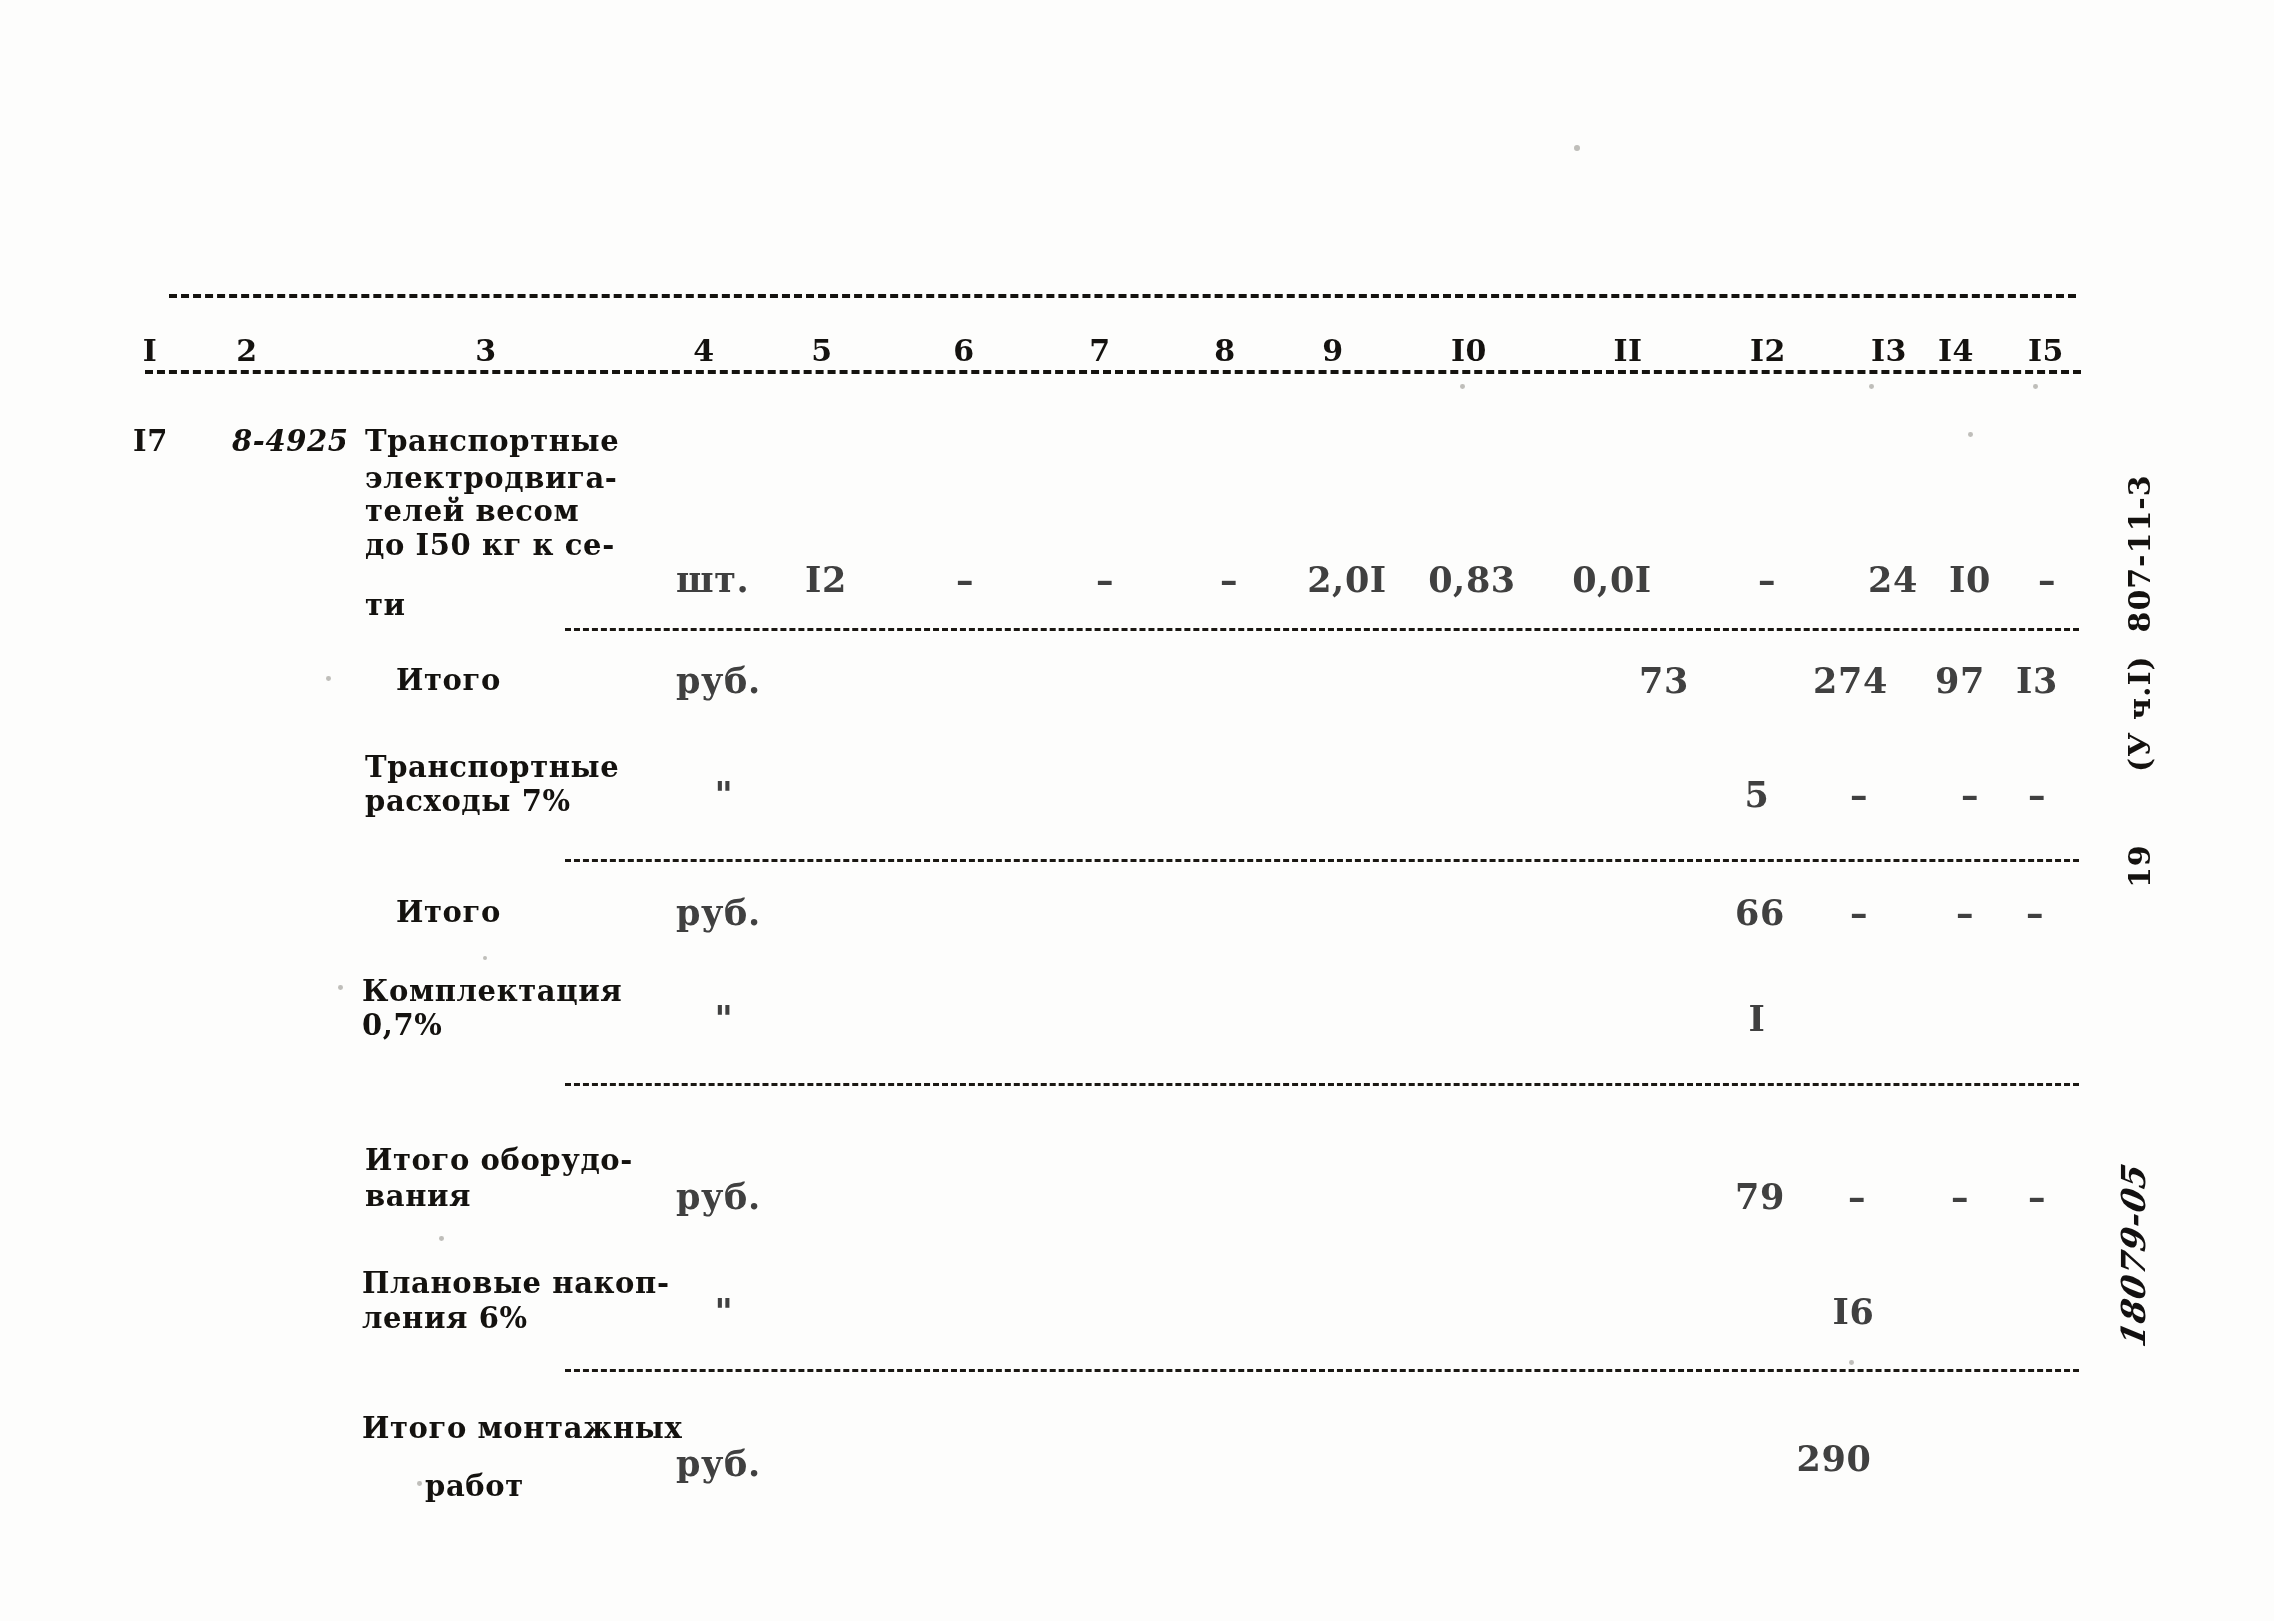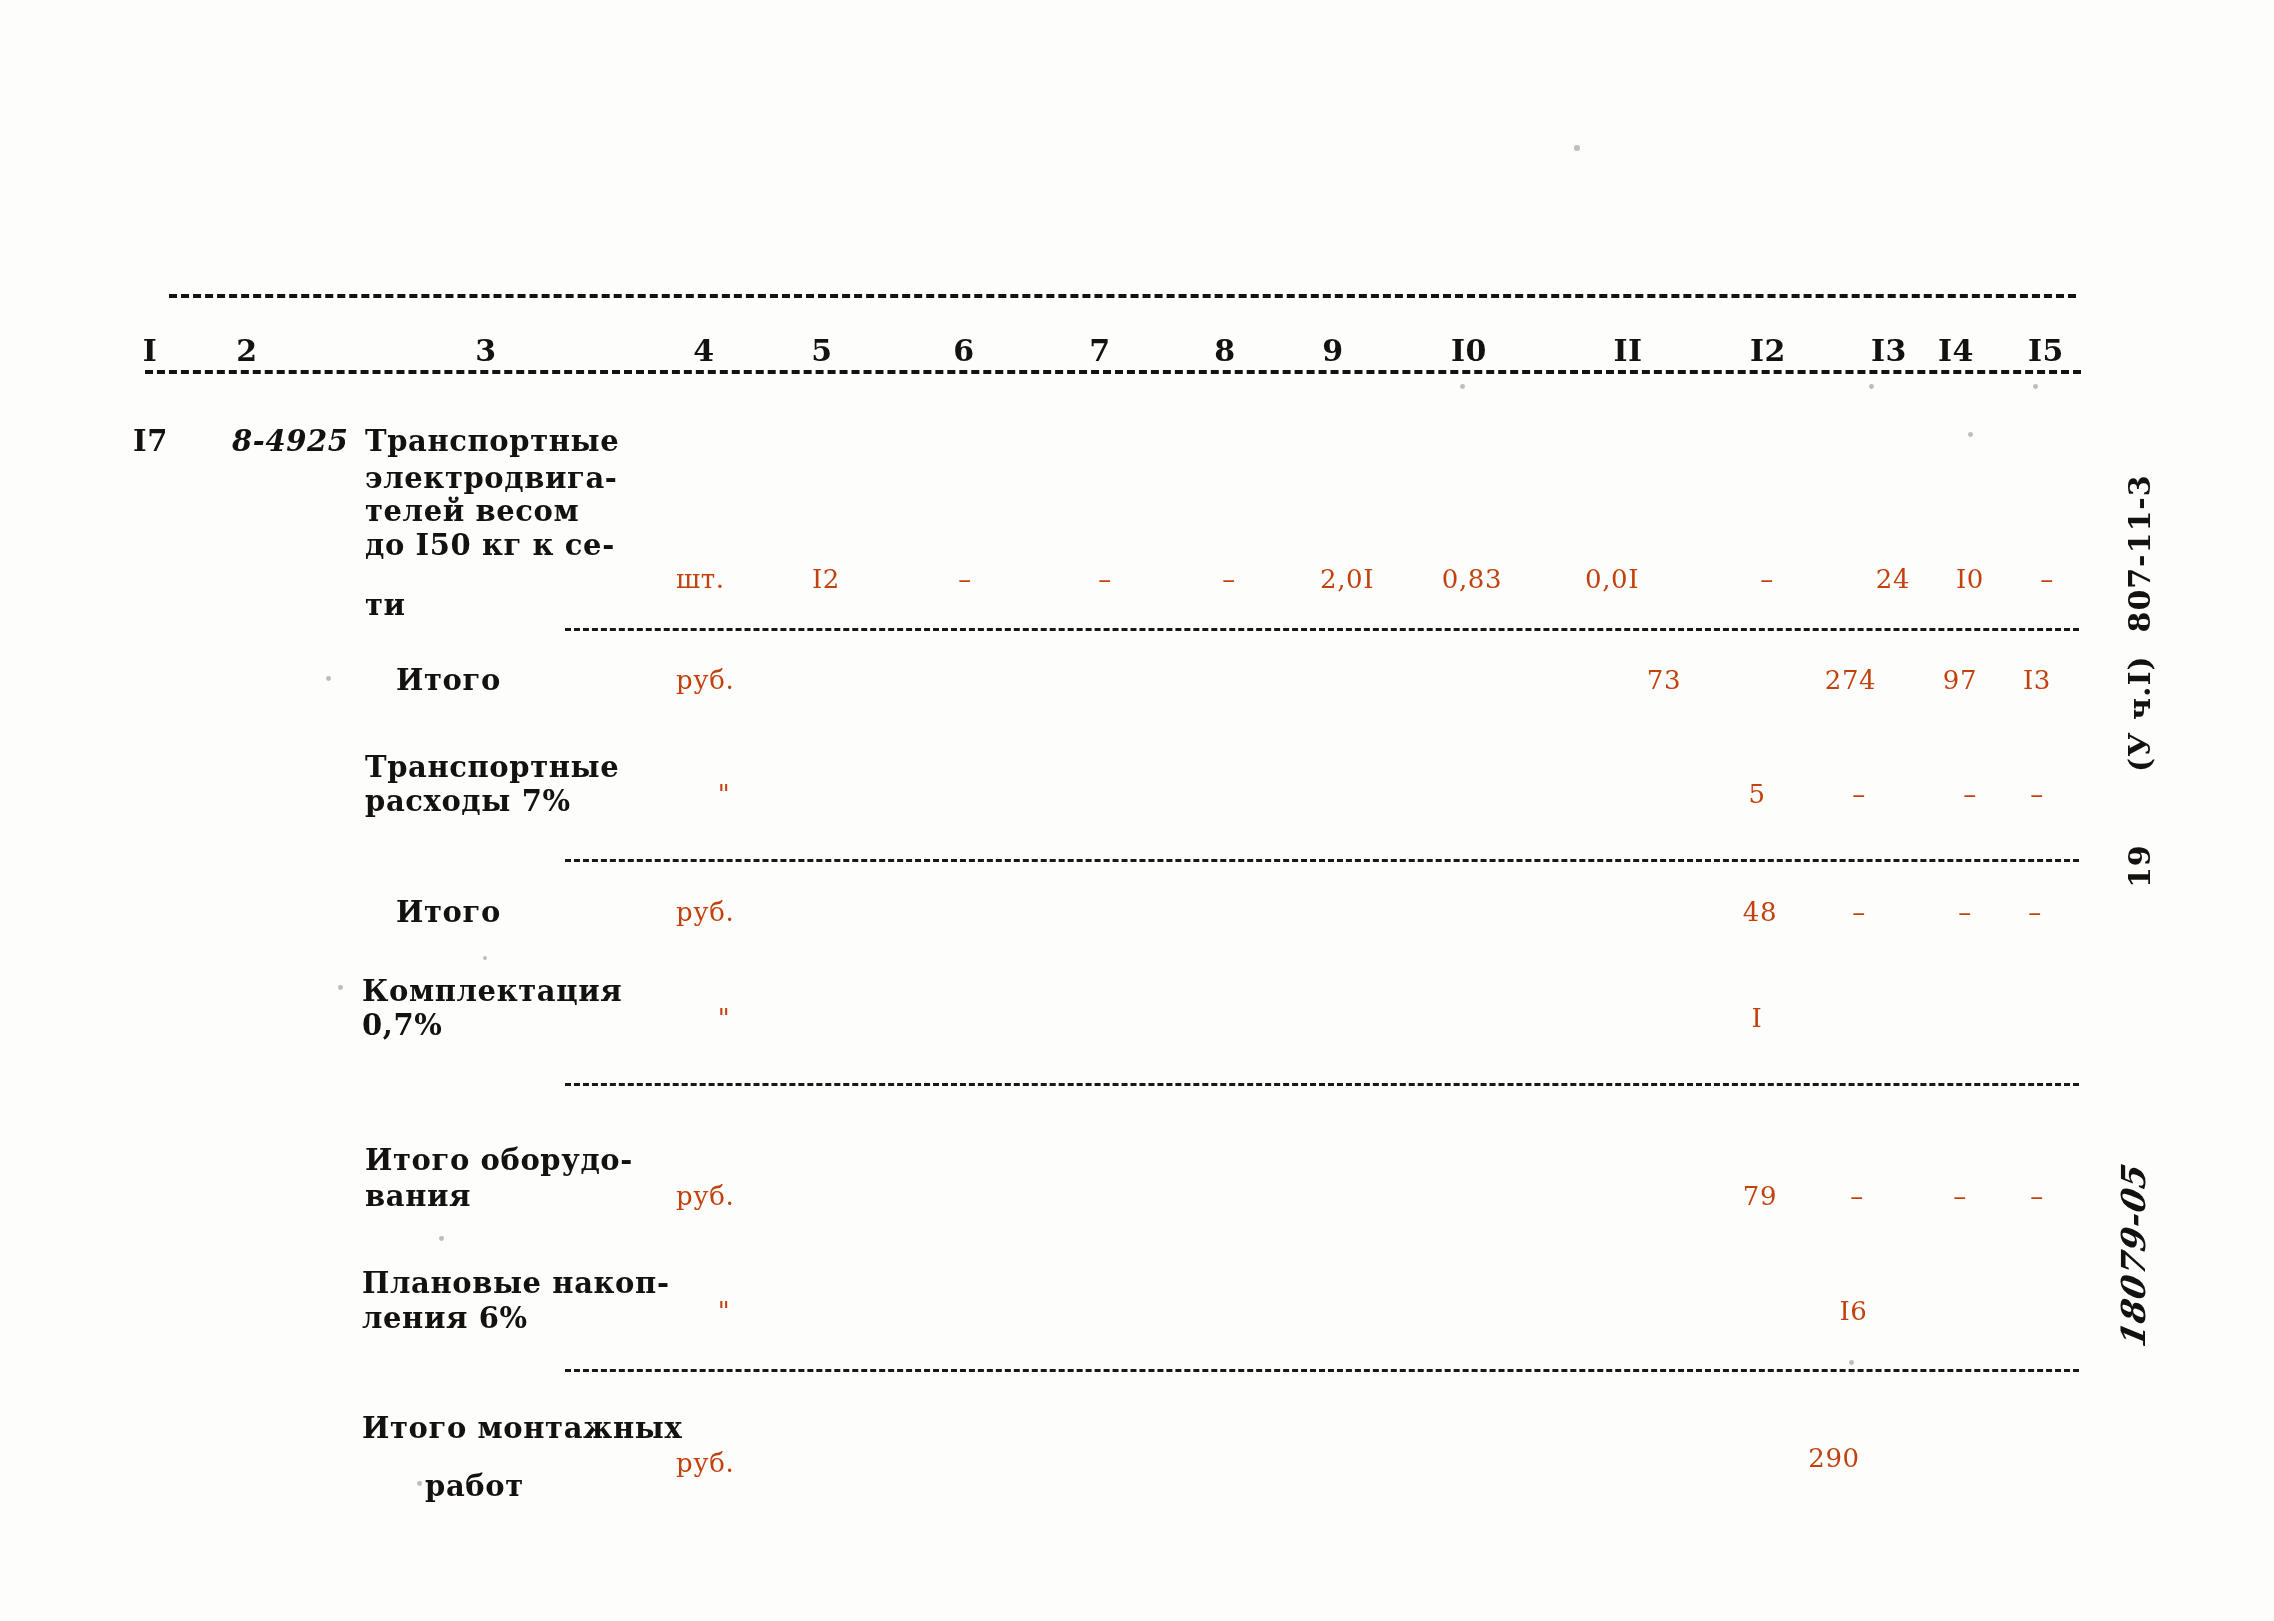--- a/index.html
+++ b/index.html
@@ -28,25 +28,25 @@
     white-space: pre;
     letter-spacing: 0.6px;
     font-weight: 600;
     -webkit-font-smoothing: none;
   }
 
   
   .val {
     position: absolute;
     font-family: "DejaVu Serif", serif;
-    font-size: 26px;
+    font-size: 35px;
     line-height: 33px;
-    color: #c2410c;
-    white-space: pre;
-    font-weight: 400;
+    color: #404040;
+    white-space: pre;
+    font-weight: 700;
     text-align: center;
     letter-spacing: 0.6px;
   }
 
   
   .rule {
     position: absolute;
     height: 0;
     border-top: 4.8px dashed #15130f;
   }
@@ -158,21 +158,21 @@
   <div class="val" style="left:695px; top:778px; width:58px;">"</div>
   <div class="val" style="left:1728px; top:778px; width:58px;">5</div>
   <div class="val" style="left:1830px; top:778px; width:58px;">–</div>
   <div class="val" style="left:1941px; top:778px; width:58px;">–</div>
   <div class="val" style="left:2008px; top:778px; width:58px;">–</div>
 
   <div class="rule thin" style="left:565px; top:859px; width:1514px;"></div>
 
   <div class="tw" style="left:396px; top:896px;">Итого</div>
   <div class="val" style="left:676px; top:896px; width:106px; text-align:left;">руб.</div>
-  <div class="val" style="left:1726px; top:896px; width:68px;">48</div>
+  <div class="val" style="left:1726px; top:896px; width:68px;">66</div>
   <div class="val" style="left:1830px; top:896px; width:58px;">–</div>
   <div class="val" style="left:1936px; top:896px; width:58px;">–</div>
   <div class="val" style="left:2006px; top:896px; width:58px;">–</div>
 
   <div class="tw" style="left:362px; top:975px;">Комплектация</div>
   <div class="tw" style="left:362px; top:1009px;">0,7%</div>
   <div class="val" style="left:695px; top:1002px; width:58px;">"</div>
   <div class="val" style="left:1728px; top:1002px; width:58px;">I</div>
 
   <div class="rule thin" style="left:565px; top:1083px; width:1514px;"></div>

